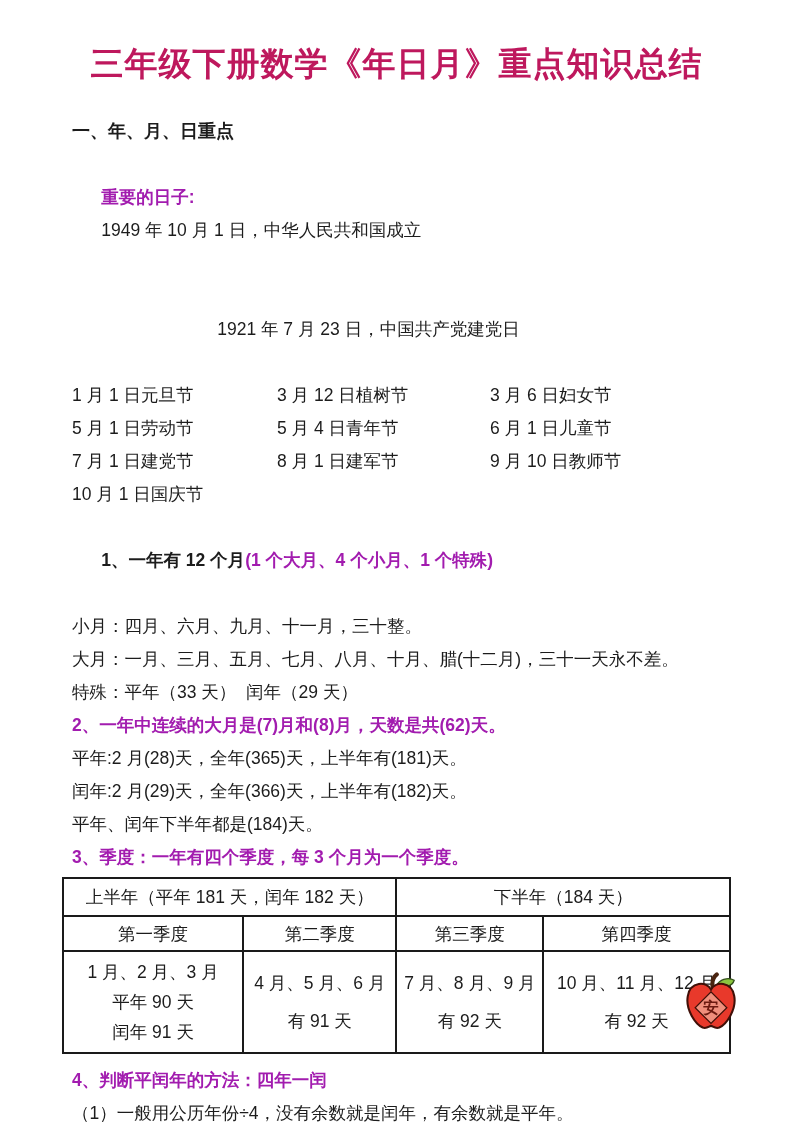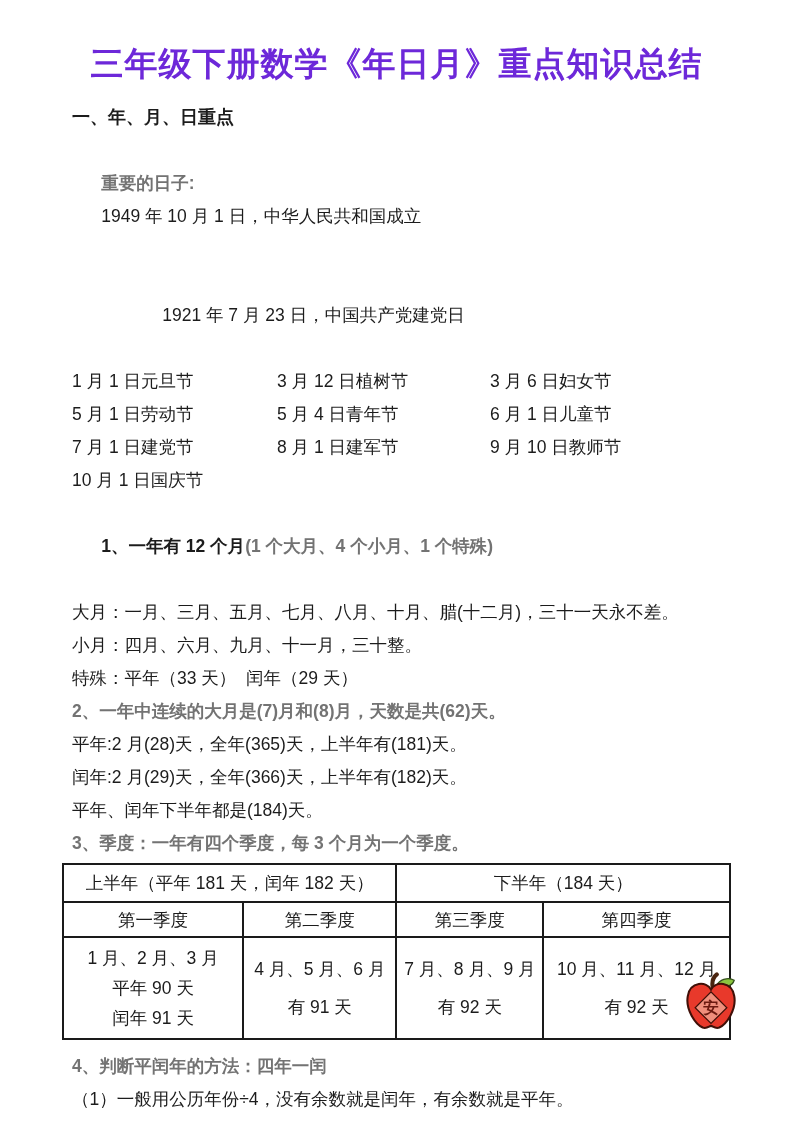--- a/index.html
+++ b/index.html
@@ -10,40 +10,40 @@
     font-family:"Liberation Sans","DejaVu Sans",sans-serif;
     color:#1c1c1c;
     overflow:hidden;
   }
   .doc-title{
     margin:42px 0 0 0;
     text-align:center;
     font-size:33px;
     font-weight:800;
     letter-spacing:1px;
-    color:#6d28d9;
+    color:#be185d;
   }
   .content{padding:0 62px;}
   .section-heading{
-    margin:14px 0 0 0;
+    margin:28px 0 0 0;
     padding-left:10px;
     font-size:18px;
     font-weight:bold;
     line-height:33px;
   }
   .line{
     padding-left:10px;
     font-size:17.5px;
     line-height:33px;
     white-space:pre-wrap;
   }
   .bold{font-weight:bold;}
-  .red{color:#737373;}
+  .red{color:#a21caf;}
   .label-gap{margin-right:12px;}
-  .indent{margin-left:61px;display:inline-block;}
+  .indent{margin-left:116px;display:inline-block;}
   .holiday-row{display:flex;}
   .hcol1{width:205px;}
   .hcol2{width:213px;}
   .hcol3{flex:1;}
   table.quarters{
     width:100%;
     border-collapse:collapse;
     margin-top:3px;
     table-layout:fixed;
   }
@@ -99,22 +99,22 @@
     <div class="line holiday-row">
       <span class="hcol1">7 月 1 日建党节</span>
       <span class="hcol2">8 月 1 日建军节</span>
       <span class="hcol3">9 月 10 日教师节</span>
     </div>
     <div class="line">10 月 1 日国庆节</div>
 
     <div class="line">
       <span class="bold">1、一年有 12 个月</span><span class="red bold">(1 个大月、4 个小月、1 个特殊)</span>
     </div>
+    <div class="line">小月：四月、六月、九月、十一月，三十整。</div>
     <div class="line">大月：一月、三月、五月、七月、八月、十月、腊(十二月)，三十一天永不差。</div>
-    <div class="line">小月：四月、六月、九月、十一月，三十整。</div>
     <div class="line">特殊：平年（33 天）  闰年（29 天）</div>
 
     <div class="line red bold">2、一年中连续的大月是(7)月和(8)月，天数是共(62)天。</div>
     <div class="line">平年:2 月(28)天，全年(365)天，上半年有(181)天。</div>
     <div class="line">闰年:2 月(29)天，全年(366)天，上半年有(182)天。</div>
     <div class="line">平年、闰年下半年都是(184)天。</div>
 
     <div class="line red bold">3、季度：一年有四个季度，每 3 个月为一个季度。</div>
 
     <table class="quarters">

